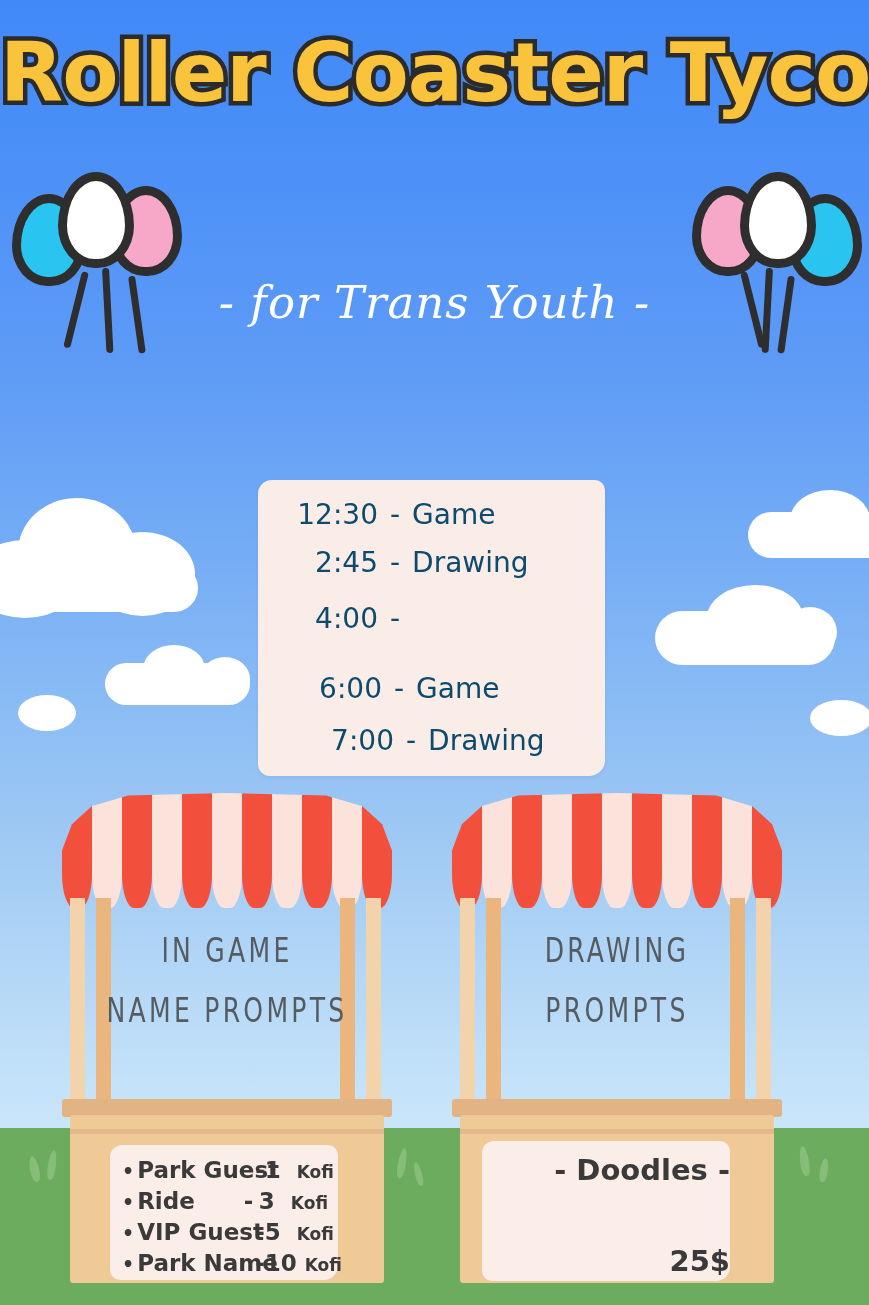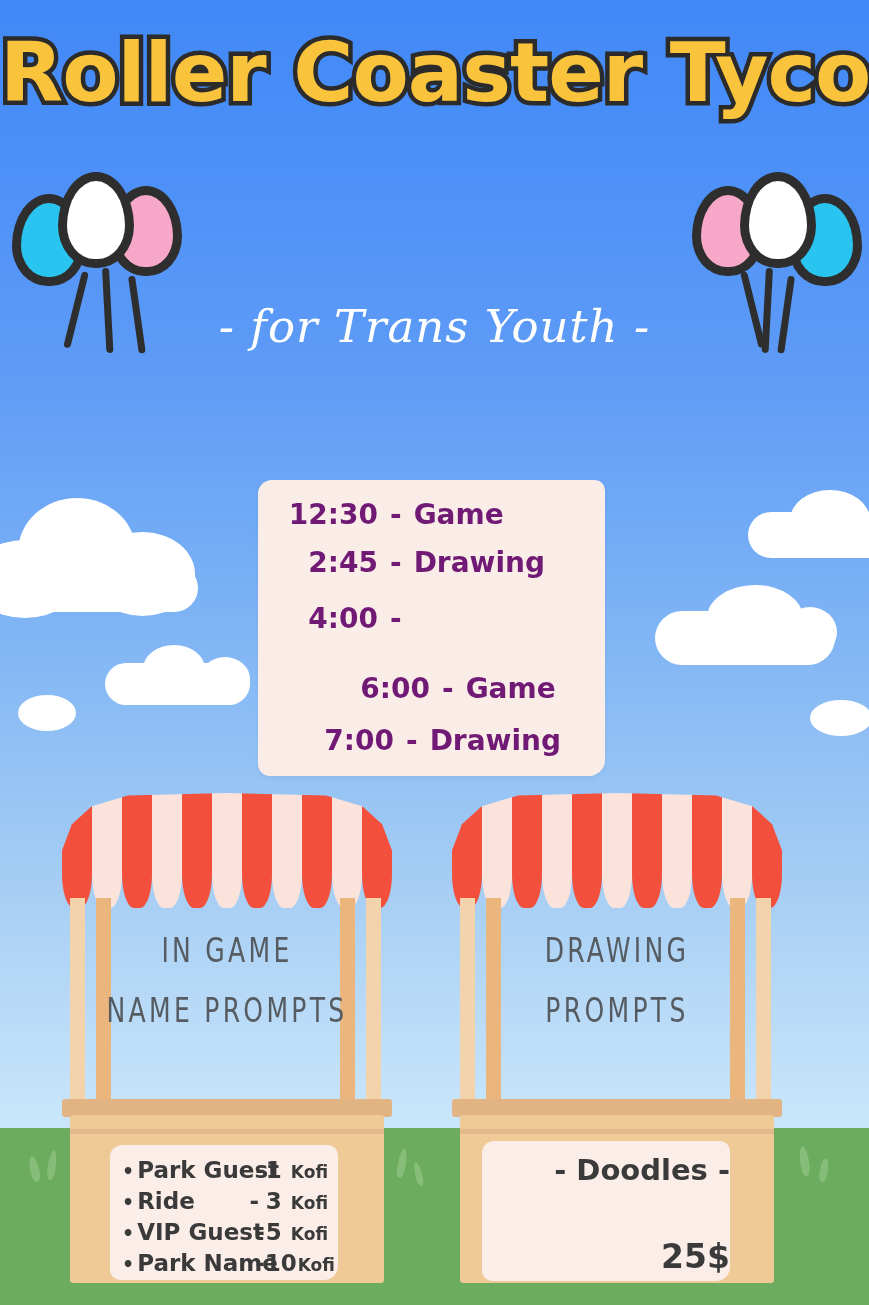--- a/index.html
+++ b/index.html
@@ -101,21 +101,21 @@
     font-weight: bold;
     font-size: 76px;
     letter-spacing: 7px;
     color: #2E2E2E;
     line-height: 1.05;
   }
 
   .title-sub {
     position: absolute;
     left: 0;
-    top: 300px;
+    top: 276px;
     width: 869px;
     text-align: center;
     font-family: "DejaVu Serif", serif;
     font-style: italic;
     font-size: 45px;
     color: #FFFFFF;
     letter-spacing: 1px;
   }
 
   .schedule-heading {
@@ -143,23 +143,23 @@
     width: 347px;
     height: 296px;
     background: #FAEDE8;
     border-radius: 14px 10px 16px 12px;
     box-shadow: 0 2px 4px rgba(0,0,0,0.05);
   }
   .sched-row {
     position: absolute;
     display: flex;
     align-items: center;
-    color: #701a75;
-    font-family: "DejaVu Sans", sans-serif;
-    font-weight: bold;
+    color: #0c4a6e;
+    font-family: "DejaVu Sans", sans-serif;
+    font-weight: normal;
     font-size: 28px;
     white-space: nowrap;
   }
   .sched-time { display: inline-block; text-align: right; }
   .sched-dash { padding: 0 12px; }
   .sched-act { display: inline-block; }
   .sched-act.two-line { line-height: 0.92; font-size: 27px; text-align: left; }
 
   
   .stall { position: absolute; }
@@ -235,21 +235,21 @@
     align-items: baseline;
     color: #3A3A3A;
     font-family: "DejaVu Sans", sans-serif;
     font-weight: bold;
     font-size: 23px;
     white-space: nowrap;
   }
   .bullet { margin-right: 3px; font-size: 19px; }
   .pl-name { display: inline-block; }
   .pl-price { display: inline-block; text-align: right; }
-  .pl-cur { font-size: 17px; margin-left: 9px; }
+  .pl-cur { font-size: 17px; margin-left: 16px; }
 
   .right-sign-line {
     position: absolute;
     width: 100%;
     text-align: right;
     color: #3A3A3A;
     font-family: "DejaVu Sans", sans-serif;
     font-weight: bold;
     white-space: nowrap;
   }
@@ -331,21 +331,21 @@
     </div>
     <div class="sched-row" style="left:38px; top:66px;">
       <span class="sched-time" style="width:82px;">2:45</span>
       <span class="sched-dash">-</span>
       <span class="sched-act">Drawing</span>
     </div>
     <div class="sched-row" style="left:38px; top:122px;">
       <span class="sched-time" style="width:82px;">4:00</span>
       <span class="sched-dash">-</span>
     </div>
-    <div class="sched-row" style="left:50px; top:192px;margin-left:48px;">
+    <div class="sched-row" style="left:50px; top:192px;">
       <span class="sched-time" style="width:74px;">6:00</span>
       <span class="sched-dash">-</span>
       <span class="sched-act">Game</span>
     </div>
     <div class="sched-row" style="left:58px; top:244px;">
       <span class="sched-time" style="width:78px;">7:00</span>
       <span class="sched-dash">-</span>
       <span class="sched-act">Drawing</span>
     </div>
   </div>
@@ -437,17 +437,17 @@
       <div>DRAWING</div>
       <div>PROMPTS</div>
     </div>
 
     <div class="counter-top" style="left:0px; top:306px; width:330px; height:18px; background:#E2B383;"></div>
     <div class="counter" style="left:8px; top:322px; width:314px; height:168px;"></div>
     <div class="counter-lip" style="left:8px; top:336px; width:314px; height:5px; background:#E3B88B;"></div>
 
     <div class="sign" style="left:30px; top:348px; width:248px; height:140px;">
       <div class="right-sign-line" style="top:12px; font-size:29px;">- Doodles -</div>
-      <div class="right-sign-line" style="top:96px; font-size:33px;">25$</div>
+      <div class="right-sign-line" style="top:103px; font-size:29px;">25$</div>
     </div>
   </div>
 
 </div>
 
 </body></html>

